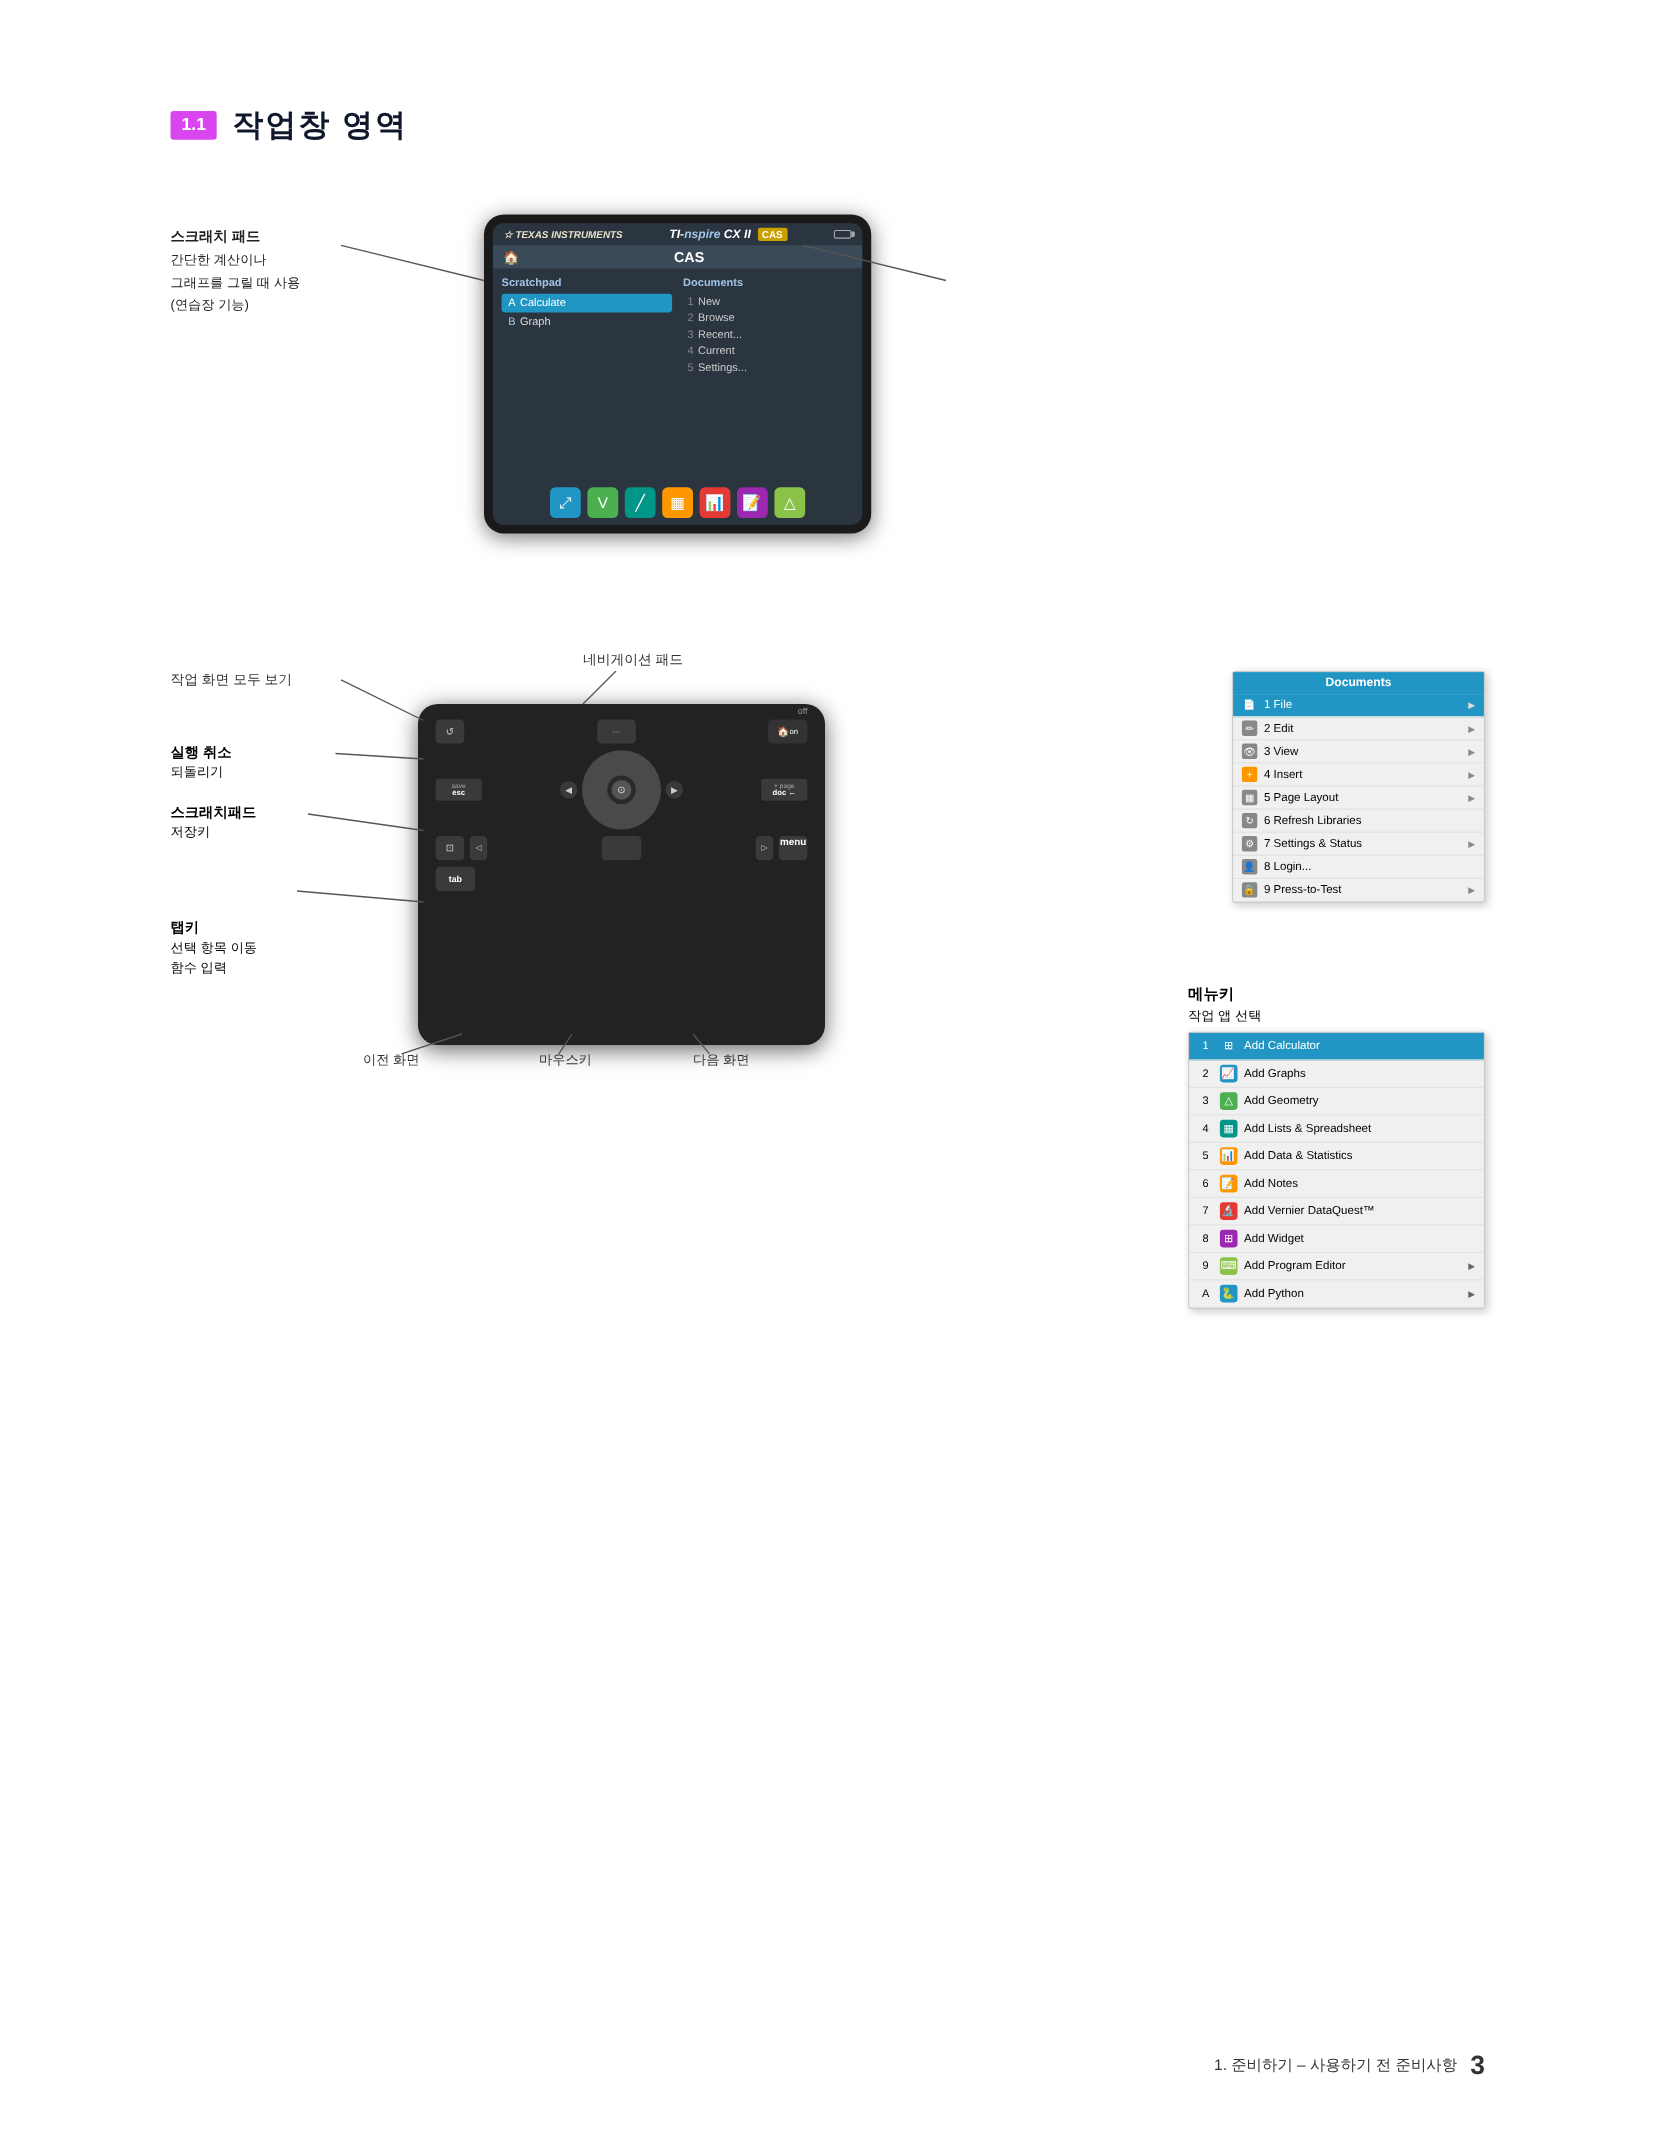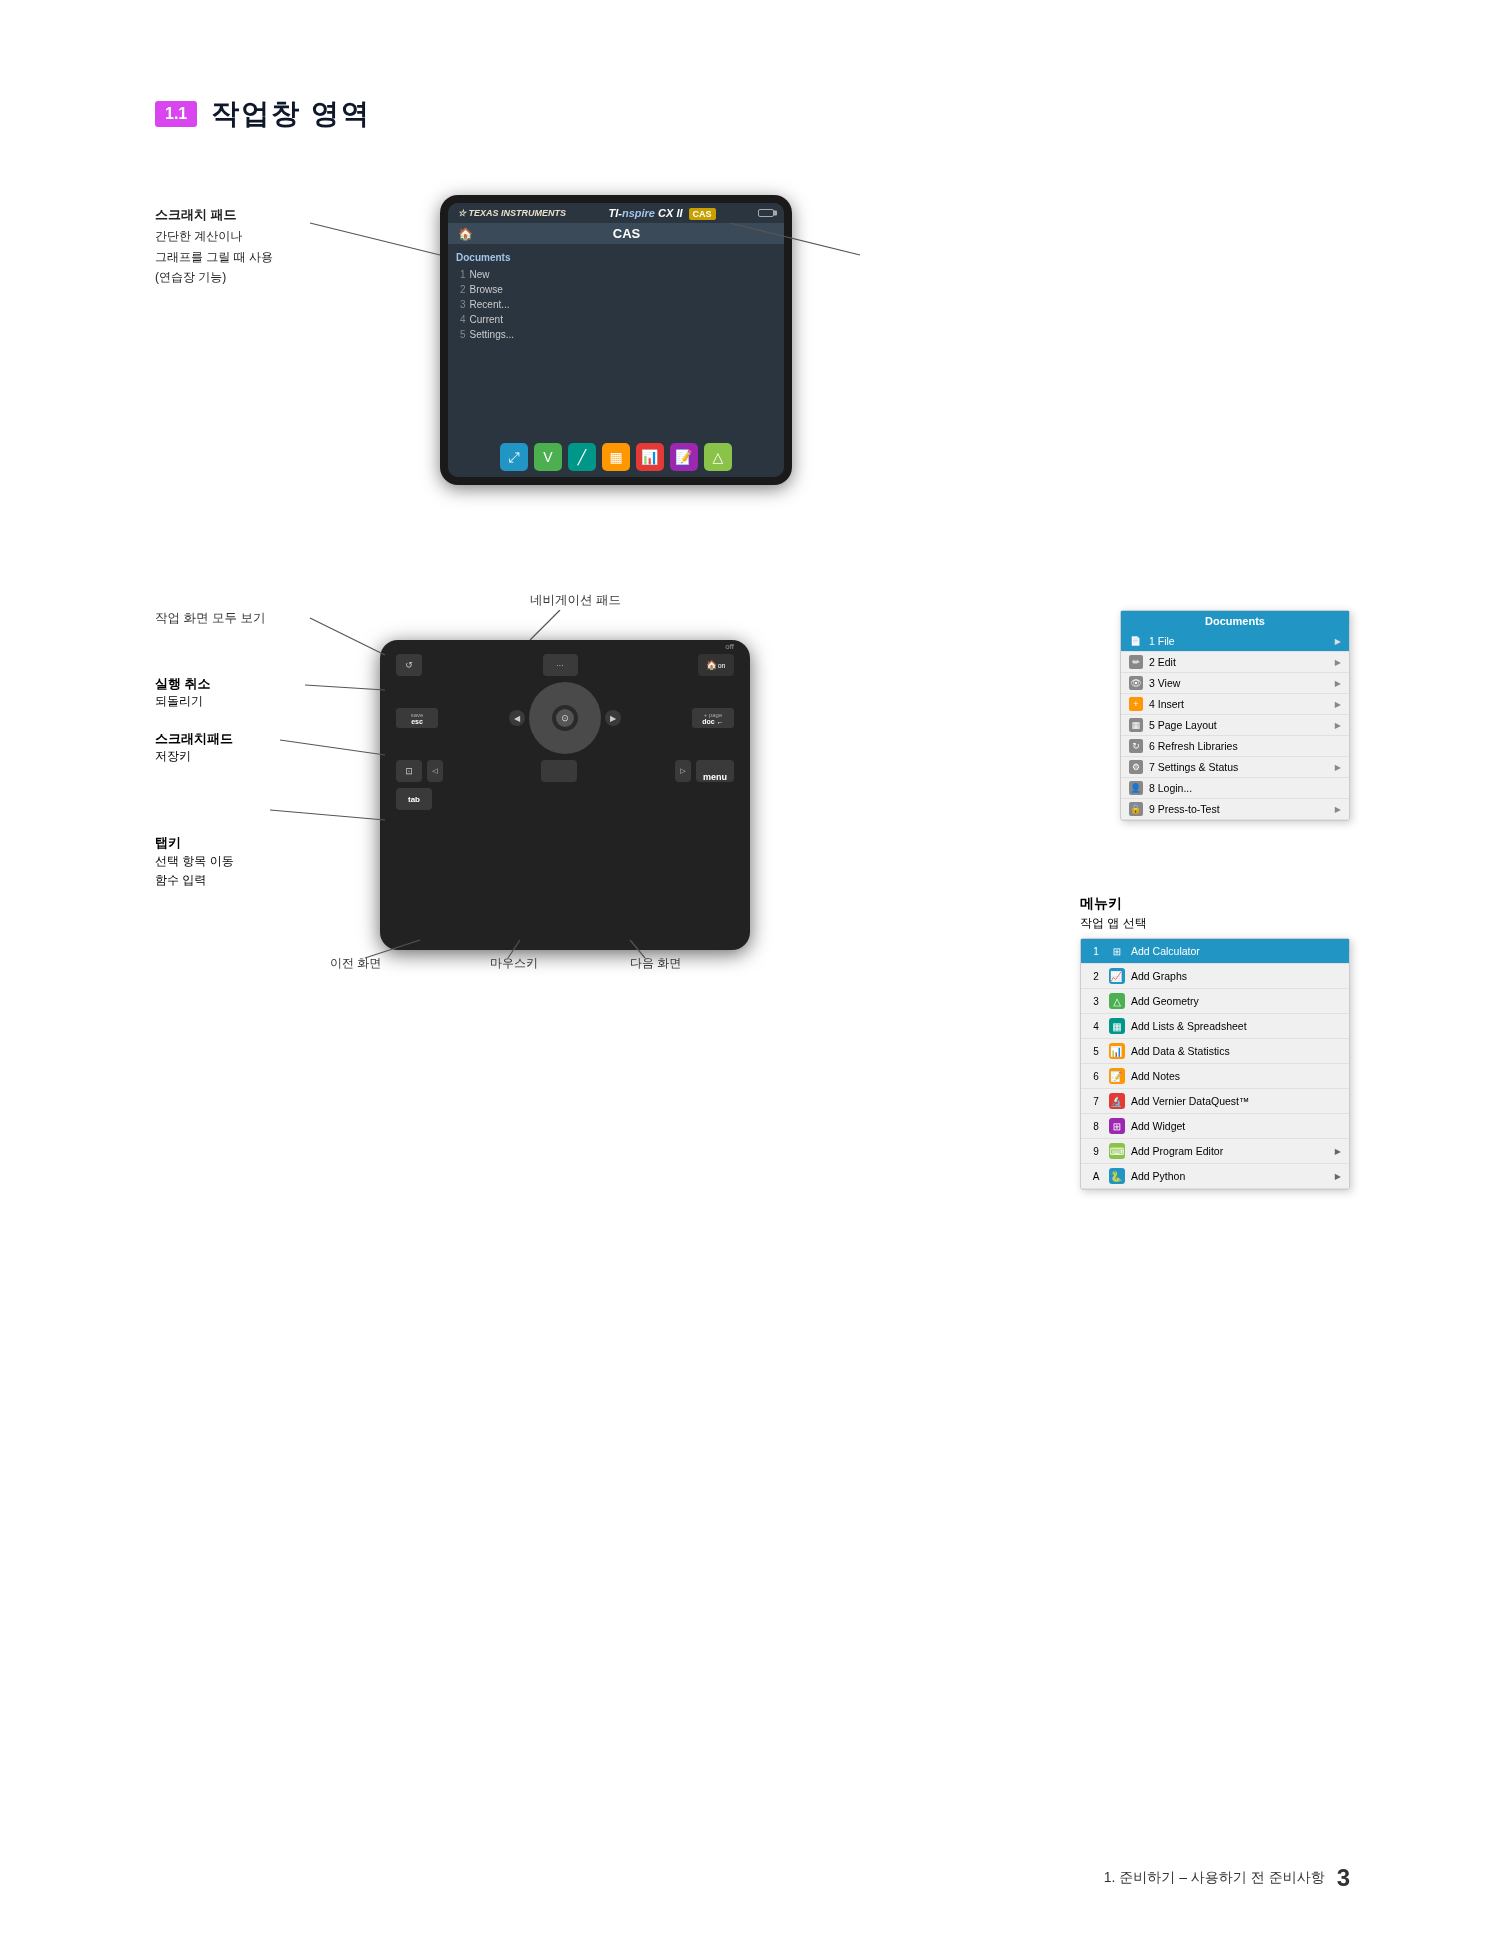--- a/index.html
+++ b/index.html
@@ -313,20 +313,29 @@
           <div class="calc-battery"></div>
         </div>
 
         <div class="calc-nav-bar">
           <span class="calc-home-icon">🏠</span>
           <span class="calc-page-title">CAS</span>
         </div>
 
         <div class="calc-content">
 
+          <div class="calc-col">
+            <div class="calc-col-title">Scratchpad</div>
+            <div class="calc-menu-item selected">
+              <span class="item-letter">A</span>Calculate
+            </div>
+            <div class="calc-menu-item">
+              <span class="item-letter">B</span>Graph
+            </div>
+          </div>
 
           <div class="calc-col">
             <div class="calc-col-title">Documents</div>
             <div class="calc-doc-item"><span class="item-num">1</span>New</div>
             <div class="calc-doc-item"><span class="item-num">2</span>Browse</div>
             <div class="calc-doc-item"><span class="item-num">3</span>Recent...</div>
             <div class="calc-doc-item"><span class="item-num">4</span>Current</div>
             <div class="calc-doc-item"><span class="item-num">5</span>Settings...</div>
           </div>
         </div>
@@ -409,21 +418,21 @@
           </div>
           <div style="width:16px;height:22px;background:#3a3a3a;border-radius:4px;display:flex;align-items:center;justify-content:center;">
             <span style="color:#ccc;font-size:7px;">◁</span>
           </div>
         </div>
         <div style="width:36px;height:22px;background:#3a3a3a;border-radius:4px;display:flex;align-items:center;justify-content:center;"></div>
         <div style="display:flex;gap:5px;align-items:center;">
           <div style="width:16px;height:22px;background:#3a3a3a;border-radius:4px;display:flex;align-items:center;justify-content:center;">
             <span style="color:#ccc;font-size:7px;">▷</span>
           </div>
-          <div style="width:38px;height:22px;background:#3a3a3a;border-radius:4px;display:flex;align-items:flex-end;justify-content:center;">
+          <div style="width:26px;height:22px;background:#3a3a3a;border-radius:4px;display:flex;align-items:flex-start;justify-content:center;">
             <span style="color:white;font-size:9px;font-weight:bold;">menu</span>
           </div>
         </div>
       </div>
 
       <div style="display:flex;width:100%;justify-content:flex-start;align-items:center;gap:6px;">
         <div style="width:36px;height:22px;background:#3a3a3a;border-radius:4px;display:flex;align-items:center;justify-content:center;">
           <span style="color:white;font-size:8px;font-weight:bold;">tab</span>
         </div>
       </div>

